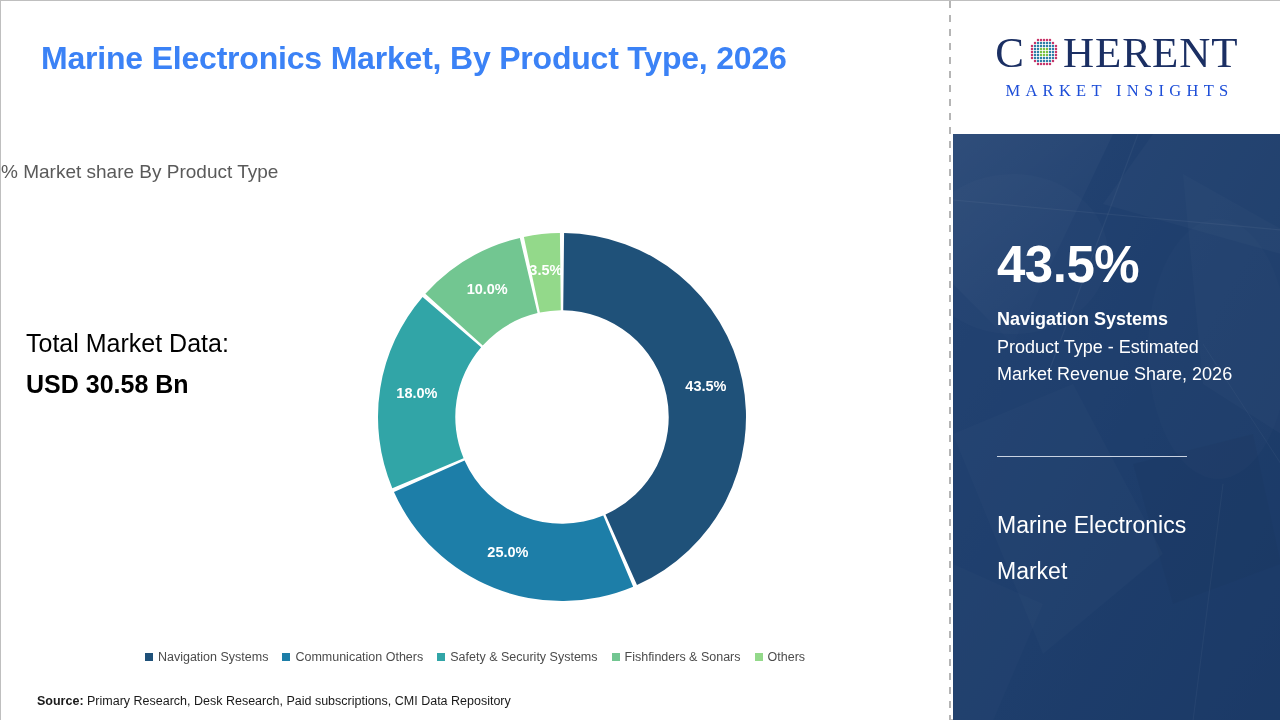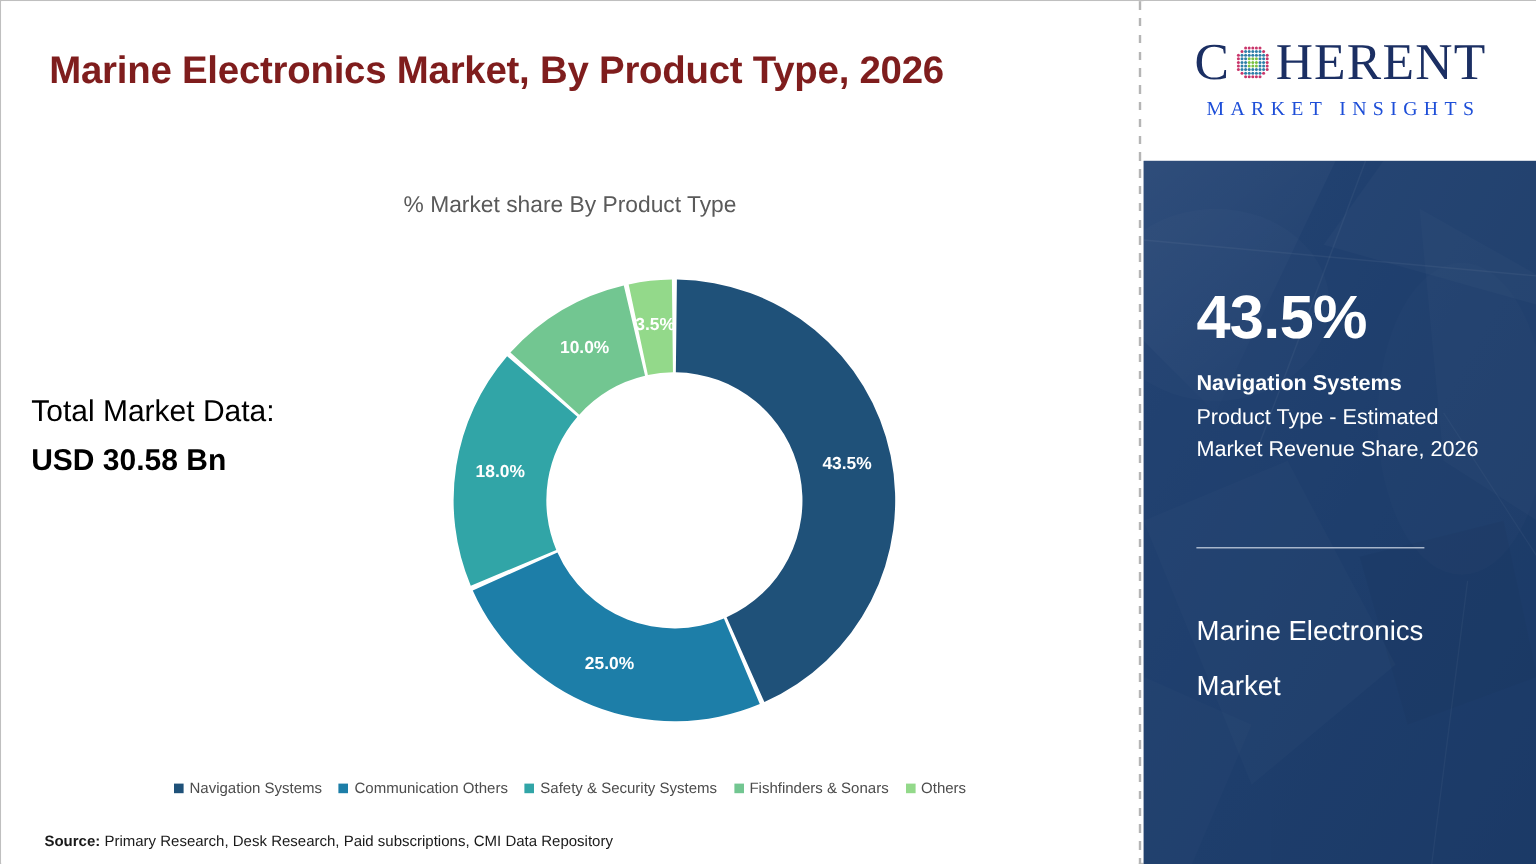--- a/index.html
+++ b/index.html
@@ -20,25 +20,25 @@
   
   #left-panel {
     position:absolute; left:0; top:0;
     width:948px; height:720px;
     background:#ffffff;
   }
   #page-title {
     position:absolute; left:40px; top:32px;
     width:820px;
     font-size:32px; font-weight:bold; line-height:1.6;
-    color:#7f1d1d; letter-spacing:-0.2px;
+    color:#3b82f6; letter-spacing:-0.2px;
   }
   #chart-subtitle {
     position:absolute; left:0; top:160px;
-    width:948px; text-align:center;
+    width:948px; text-align:left;
     font-size:19px; color:#5a5a5a; font-weight:normal;
   }
   #total-market-block {
     position:absolute; left:25px; top:322px;
     font-size:25px; color:#000; line-height:1.62;
   }
   #total-market-value { font-weight:bold; }
 
   
   #donut-wrap {

